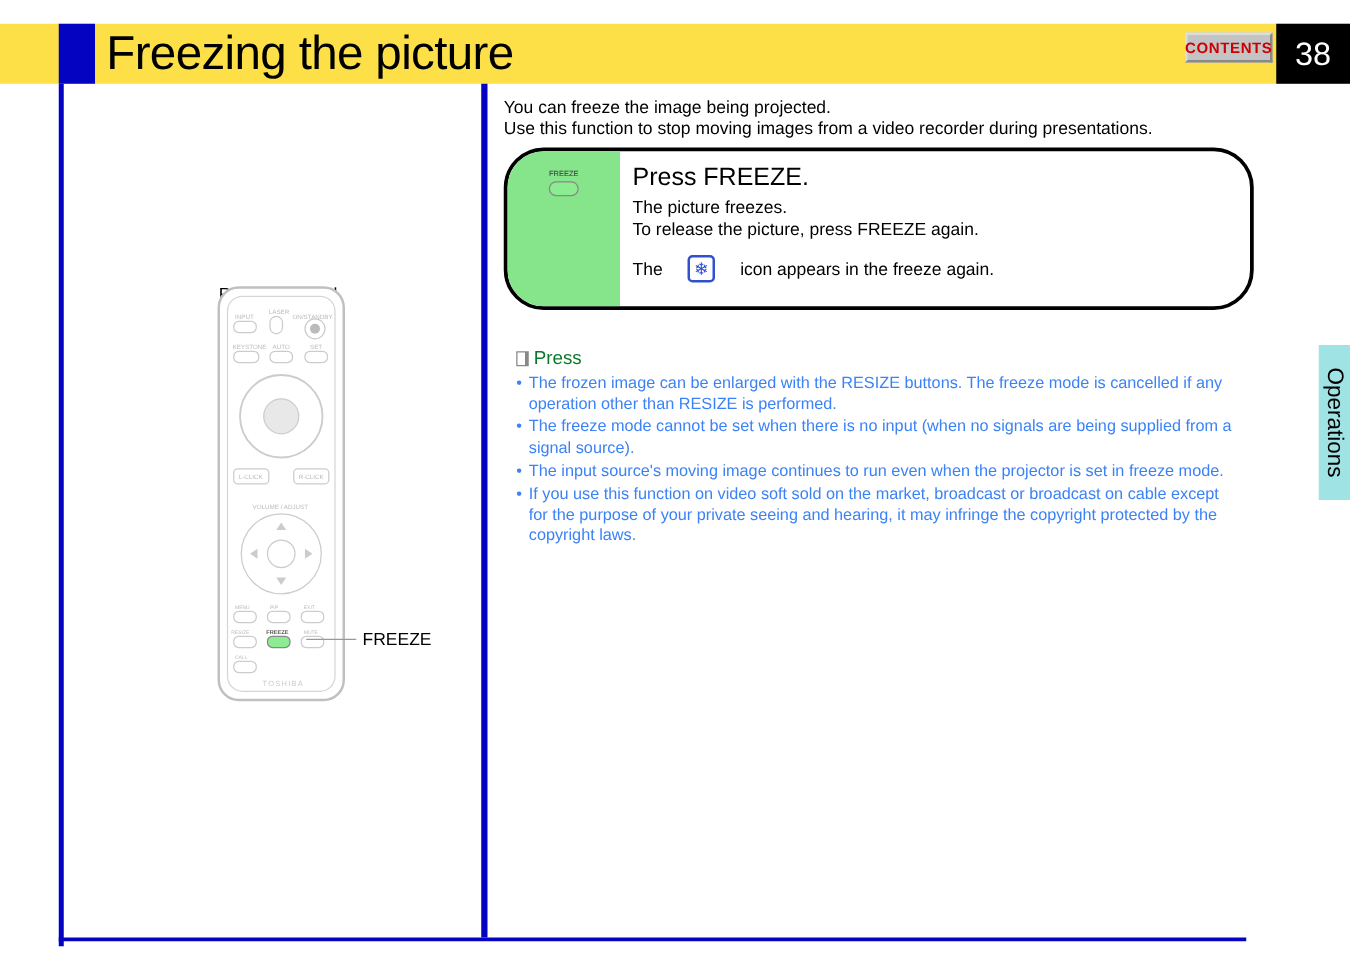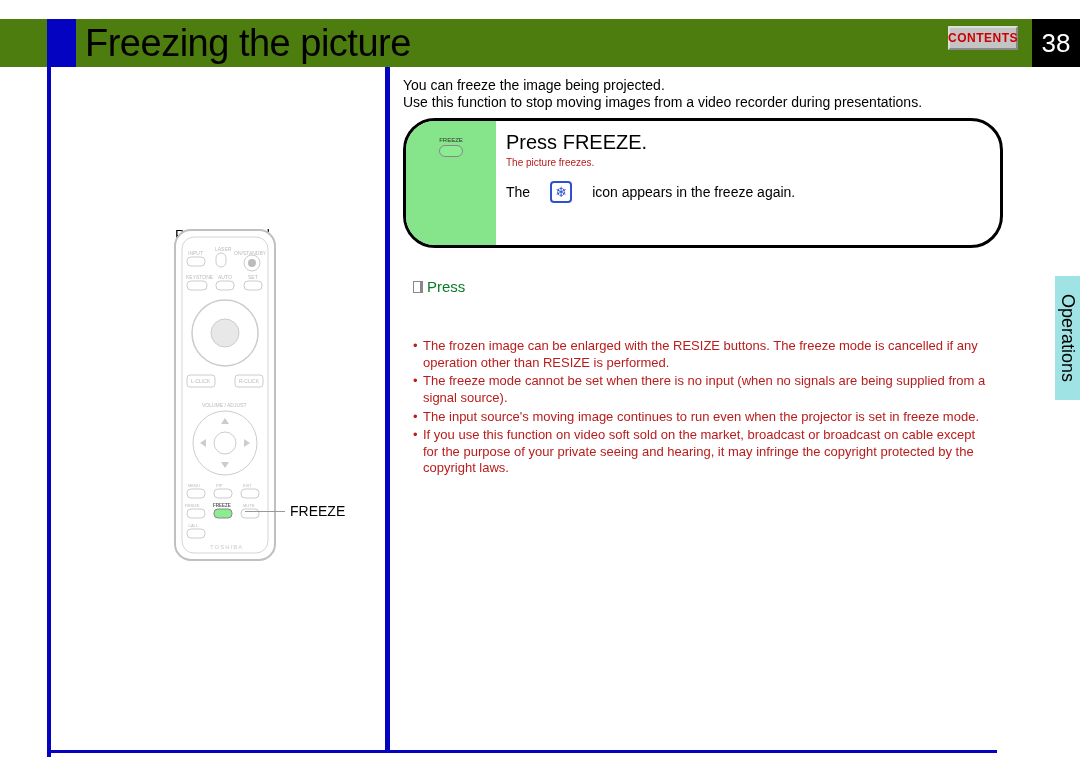--- a/index.html
+++ b/index.html
@@ -1,21 +1,21 @@
 <!DOCTYPE html>
 <html><head>
 <meta charset="utf-8">
 <style>
   * { box-sizing: border-box; margin: 0; padding: 0; }
   body { width: 1080px; height: 764px; font-family: Arial, Helvetica, sans-serif; background: #fff; position: relative; overflow: hidden; }
 
-  .header { position: absolute; left: 0; top: 19px; width: 1080px; height: 48px; background: #4d7c0f; }
+  .header { position: absolute; left: 0; top: 19px; width: 1080px; height: 48px; background: #fde047; }
   .header-blue { position: absolute; left: 47px; top: 0; width: 29px; height: 48px; background: #0303c1; }
   .title { position: absolute; left: 85px; top: 3px; font-size: 38px; font-weight: 400; color: #000; letter-spacing: -0.5px; }
-  .page-num-box { position: absolute; right: 0; top: 0; width: 48px; height: 48px; background: #000; color: #fff; font-size: 26px; display: flex; align-items: center; justify-content: center; }
+  .page-num-box { position: absolute; right: 0; top: 0; width: 59px; height: 48px; background: #000; color: #fff; font-size: 26px; display: flex; align-items: center; justify-content: center; }
   .contents-btn { position: absolute; right: 62px; top: 7px; width: 70px; height: 24px; background: #c4c4c4; color: #c00; font-size: 12px; font-weight: bold; display: flex; align-items: center; justify-content: center; border: 2px outset #ddd; cursor: pointer; letter-spacing: 0.5px; }
 
   .side-tab { position: absolute; right: 0; top: 276px; width: 25px; height: 124px; background: #a0e3e4; display: flex; align-items: center; justify-content: center; }
   .side-tab span { writing-mode: vertical-rl; font-size: 18px; color: #000; }
 
   .thin-blue-bar { position: absolute; left: 47px; top: 67px; width: 4px; height: 690px; background: #0303c1; }
   .thin-blue-bar-h { position: absolute; left: 47px; bottom: 11px; width: 950px; height: 3px; background: #0303c1; }
 
   .mid-blue-bar { position: absolute; left: 385px; top: 67px; width: 5px; height: 683px; background: #0303c1; }
 
@@ -28,29 +28,29 @@
 
   .intro-line1 { position: absolute; left: 403px; top: 77px; font-size: 14px; color: #000; }
   .intro-line2 { position: absolute; left: 403px; top: 94px; font-size: 14px; color: #000; }
 
   .freeze-box { position: absolute; left: 403px; top: 118px; width: 600px; height: 130px; border: 3px solid #000; border-radius: 32px; overflow: hidden; }
   .freeze-green { position: absolute; left: 0; top: 0; width: 90px; height: 124px; background: #86e48a; border-radius: 14px 0 0 14px; display:flex; flex-direction:column; align-items:center; padding-top:16px; }
   .freeze-green .tiny { font-size:6px; color:#333; margin-bottom:2px;}
   .freeze-green .oval { width:24px; height:12px; border:1px solid #888; border-radius:6px; background:#8cec92;}
   .freeze-texts { position: absolute; left: 100px; top: 10px; }
   .freeze-title { font-size: 20px; color: #000; margin-bottom: 2px; }
-  .freeze-sub { font-size: 10px; color: #b91c1c; line-height: 1.3; }
+  .freeze-sub { font-size: 14px; color: #000000; line-height: 1.3; }
   .freeze-icon-line { font-size: 14px; color:#000; margin-top:12px; display:flex; align-items:center; gap:20px;}
   .snow-icon { display:inline-flex; width:22px; height:22px; border:2px solid #3050d0; border-radius:4px; align-items:center; justify-content:center; color:#3050d0; font-size:14px; }
 
   .notes-head { position: absolute; left: 413px; top: 278px; display:flex; align-items:center; gap:4px;}
   .notes-head .n-icon { width:10px; height:12px; border:1px solid #888; border-right:3px solid #888; }
   .notes-head .n-text { color: #0a7a2a; font-size: 15px; }
 
-  .notes-list { position: absolute; left: 413px; top: 298px; width: 580px; font-size: 13px; color: #b91c1c; line-height: 1.28; margin-top: 40px; }
+  .notes-list { position: absolute; left: 413px; top: 298px; width: 580px; font-size: 13px; color: #3b82f6; line-height: 1.28; }
   .notes-list li { list-style: none; position: relative; padding-left: 10px; margin-bottom: 2px; }
   .notes-list li::before { content: "•"; position: absolute; left: 0; top: 0; }
 
 </style>
 </head>
 <body>
 
 <div class="header">
   <div class="header-blue"></div>
   <div class="title">Freezing the picture</div>
@@ -127,20 +127,21 @@
 <div class="intro-line2">Use this function to stop moving images from a video recorder during presentations.</div>
 
 <div class="freeze-box">
   <div class="freeze-green">
     <div class="tiny">FREEZE</div>
     <div class="oval"></div>
   </div>
   <div class="freeze-texts">
     <div class="freeze-title">Press FREEZE.</div>
     <div class="freeze-sub">The picture freezes.</div>
+    <div class="freeze-sub">To release the picture, press FREEZE again.</div>
     <div class="freeze-icon-line">
       <span>The</span>
       <span class="snow-icon">❄</span>
       <span>icon appears in the freeze again.</span>
     </div>
   </div>
 </div>
 
 <div class="notes-head">
   <span class="n-icon"></span>

